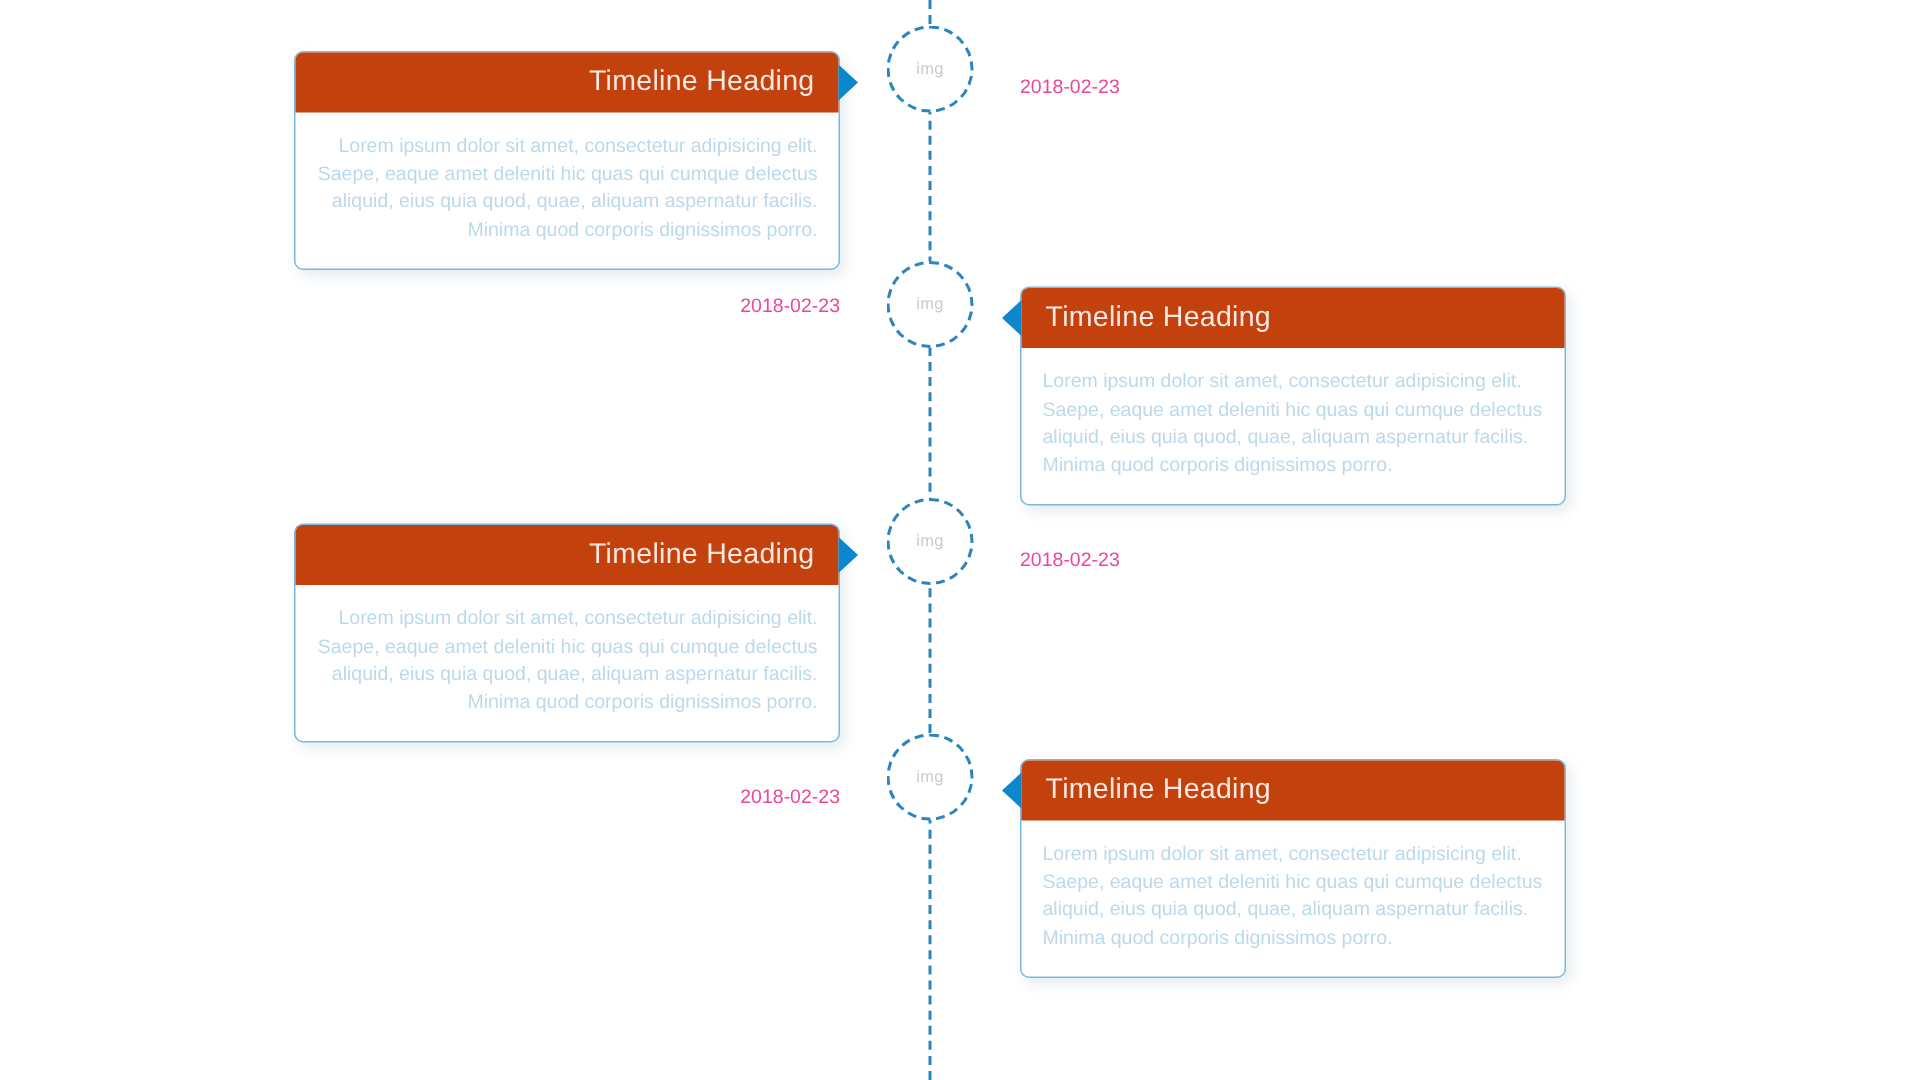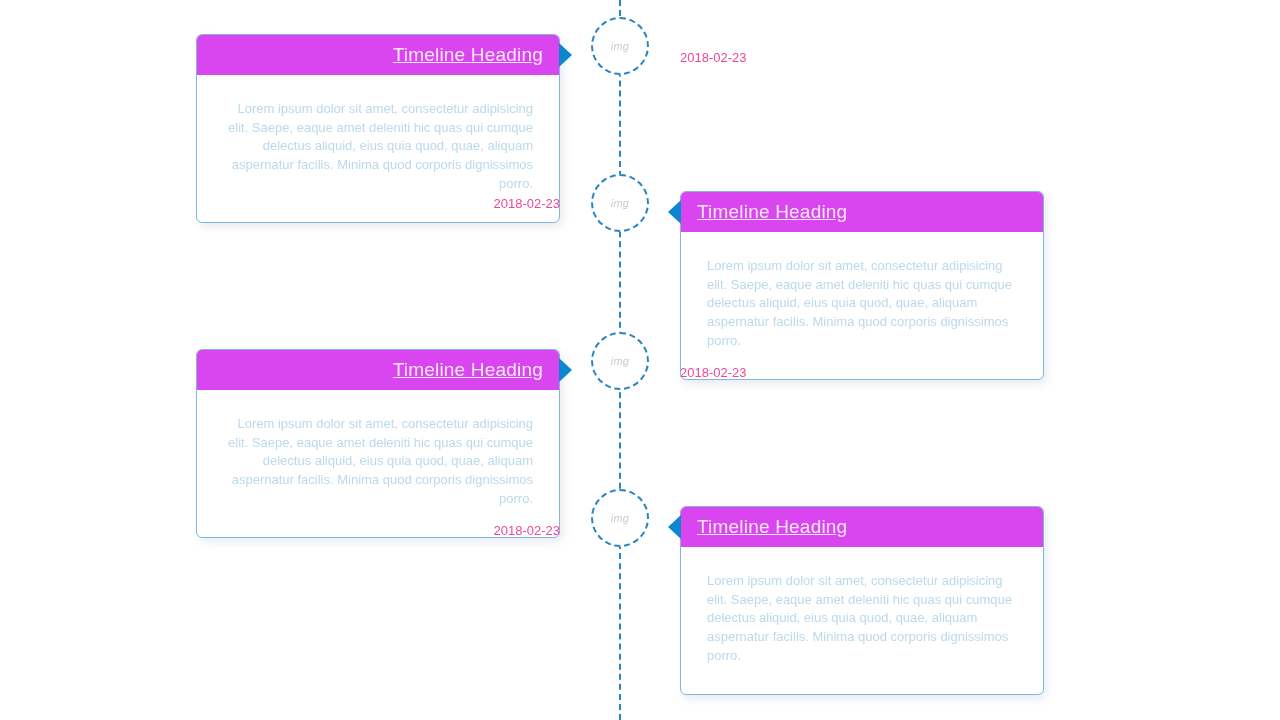--- a/index.html
+++ b/index.html
@@ -40,21 +40,20 @@
     width: 58px;
     height: 58px;
     border-radius: 50%;
     border: 2px dashed #2a85bf;
     background: #ffffff;
     box-sizing: border-box;
     display: flex;
     align-items: center;
     justify-content: center;
     z-index: 3;
-    font-style: italic;
   }
   .marker-img-label {
     font-size: 11px;
     color: #cbcbcb;
     letter-spacing: 0.2px;
     user-select: none;
   }
 
   
   .date-label {
@@ -77,32 +76,31 @@
     width: 364px;
     background: #ffffff;
     border: 1px solid #7cb9dd;
     border-radius: 6px;
     box-shadow: 3px 4px 9px rgba(120,150,175,0.18);
     box-sizing: border-box;
     z-index: 2;
   }
   .tl-card-header {
     position: relative;
-    background: #d946ef;
+    background: #c2410c;
     height: 40px;
     line-height: 40px;
     padding: 0 16px;
     border-radius: 5px 5px 0 0;
     color: rgba(255,255,255,0.88);
     font-size: 19px;
     font-weight: 400;
     letter-spacing: 0.2px;
     overflow: visible;
     white-space: nowrap;
-    text-decoration: underline;
   }
   .tl-card.left .tl-card-header {
     text-align: right;
   }
   .tl-card.right .tl-card-header {
     text-align: left;
   }
   
   .tl-card.left .tl-card-header::after {
     content: "";
@@ -133,21 +131,21 @@
     line-height: 18.7px;
     color: #bcd9ec;
   }
   .tl-card.left .tl-card-body {
     text-align: right;
   }
   .tl-card.right .tl-card-body {
     text-align: left;
   }
   .tl-card-body p {
-    margin: 12px;
+    margin: 0;
   }
 </style>
 </head>
 <body>
 
 <div id="timeline-root">
 
   <div class="timeline-axis"></div>
 
   <div class="tl-card left" style="left:196px; top:34px;">

